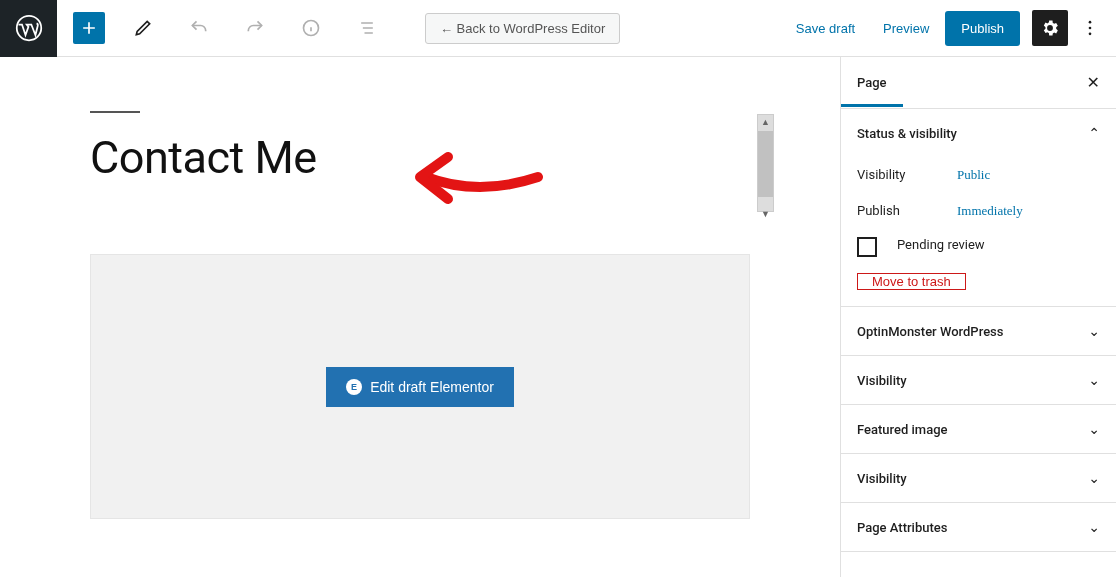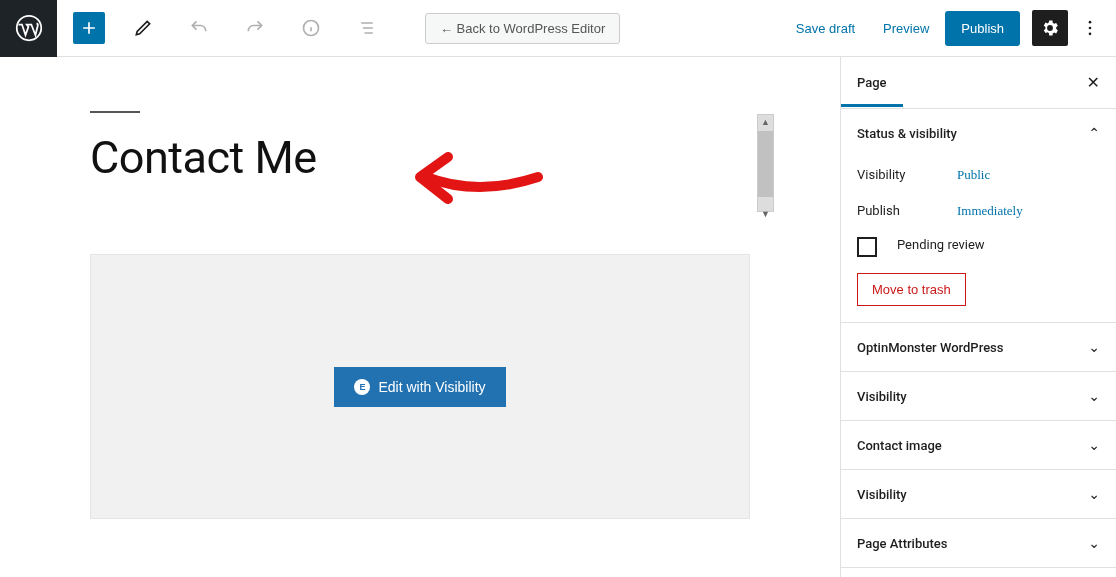--- a/index.html
+++ b/index.html
@@ -43,21 +43,21 @@
   .sb-tab.active { font-weight: 500; border-bottom: 3px solid #0073aa; margin-bottom:-1px; }
   .sb-close { margin-left: auto; padding: 16px; cursor: pointer; background:none; border:none; font-size:16px; color:#1e1e1e;}
   .sb-panel { border-bottom: 1px solid #e0e0e0; }
   .sb-panel-head { display: flex; align-items: center; justify-content: space-between; padding: 16px; cursor: pointer; font-weight: 500; }
   .sb-panel-body { padding: 0 16px 16px; }
   .sb-row { display: flex; align-items: flex-start; padding: 10px 0; }
   .sb-row .label { width: 100px; color: #1e1e1e; }
   .sb-row .value { color: #0073aa; cursor: pointer; font-family: Liberation Serif, serif; }
   .sb-check { display: flex; gap: 20px; padding: 8px 0 16px; }
   .sb-check input { width: 20px; height: 20px; border: 2px solid #1e1e1e; appearance: none; cursor: pointer; }
-  .trash-btn { border: 1px solid #cc1818; color: #cc1818; background: #fff; padding: 8px 14px; cursor: pointer; font-size: 13px; }
+  .trash-btn { border: 1px solid #cc1818; color: #cc1818; background: #fff; padding: 0 14px; cursor: pointer; font-size: 13px; }
   .chev { font-size: 14px; color: #1e1e1e; }
 </style>
 </head>
 <body>
 
 <div class="topbar">
   <div class="wp-logo">
     <svg viewBox="0 0 24 24" fill="none" stroke="currentColor" stroke-width="1.5">
         <circle cx="12" cy="12" r="10.5"></circle>
         <path d="M3 9h3l3 9 2.5-7L10 9h4l3.5 9 2-8c.3-1.2-.4-1.8-1-2" fill="none"></path>
@@ -124,21 +124,21 @@
     <h1 class="page-title">Contact Me</h1>
     <div class="annotation-arrow">
       <svg width="140" height="70" viewBox="0 0 140 70">
         <path d="M130 30 Q 70 50 18 30"></path>
         <path d="M40 10 L12 30 L40 52"></path>
       </svg>
     </div>
     <div class="elementor-box">
       <button class="elementor-btn">
         <span class="elementor-icon">E</span>
-        <span>Edit with Visibility</span>
+        <span>Edit draft Elementor</span>
       </button>
     </div>
     <div class="scroll-placeholder"></div>
     <div class="scroll-arrow-top">▲</div>
     <div class="scroll-arrow-bottom">▼</div>
   </div>
 
   <div class="sidebar">
     <div class="sb-tabs">
       <div class="sb-tab active">Page</div>
@@ -174,21 +174,21 @@
       </div>
     </div>
     <div class="sb-panel">
       <div class="sb-panel-head">
         <span>Visibility</span>
         <span class="chev">⌄</span>
       </div>
     </div>
     <div class="sb-panel">
       <div class="sb-panel-head">
-        <span>Contact image</span>
+        <span>Featured image</span>
         <span class="chev">⌄</span>
       </div>
     </div>
     <div class="sb-panel">
       <div class="sb-panel-head">
         <span>Visibility</span>
         <span class="chev">⌄</span>
       </div>
     </div>
     <div class="sb-panel">

